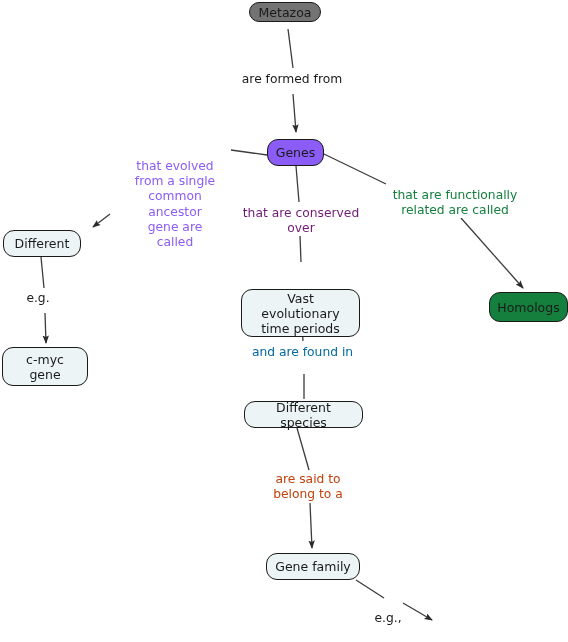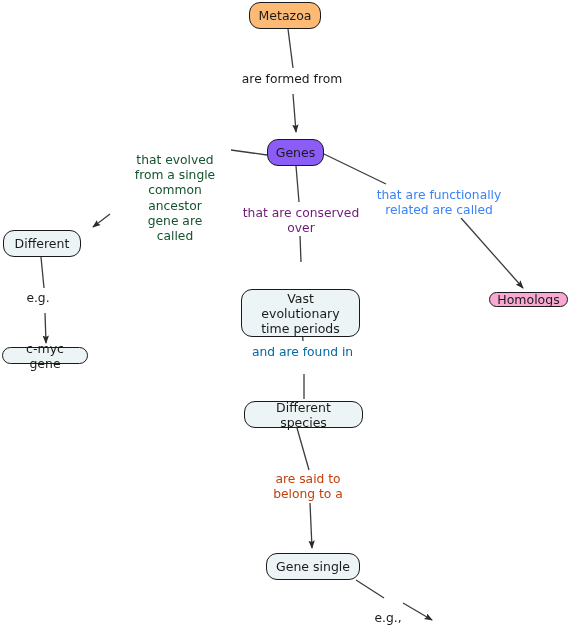--- a/index.html
+++ b/index.html
@@ -78,41 +78,41 @@
         <line x1="45" y1="313" x2="46" y2="343" stroke="#3c3c3c" stroke-width="1.3" marker-end="url(#arrowhead)"></line>
         <line x1="301" y1="311" x2="303" y2="341" stroke="#3c3c3c" stroke-width="1.3"></line>
         <line x1="304" y1="374" x2="304" y2="399" stroke="#3c3c3c" stroke-width="1.3"></line>
         <line x1="297" y1="428" x2="309" y2="470" stroke="#3c3c3c" stroke-width="1.3"></line>
         <line x1="310" y1="503" x2="312" y2="548" stroke="#3c3c3c" stroke-width="1.3" marker-end="url(#arrowhead)"></line>
         <line x1="356" y1="580" x2="384" y2="598" stroke="#3c3c3c" stroke-width="1.3"></line>
         <line x1="403" y1="603" x2="432" y2="620" stroke="#3c3c3c" stroke-width="1.3" marker-end="url(#arrowhead)"></line>
       </g>
   </svg>
   <div id="nodes">
-      <div class="node" style="left: 249px; top: 2px; width: 72px; height: 27px; background: #fdba74; border-color: rgb(26, 26, 26); color: rgb(26, 26, 26);">Metazoa</div>
+      <div class="node" style="left: 249px; top: 2px; width: 72px; height: 20px; background: #737373; border-color: rgb(26, 26, 26); color: rgb(26, 26, 26);">Metazoa</div>
       <div class="node" style="left: 267px; top: 139px; width: 57px; height: 27px; background: #8b5cf6; border-color: rgb(26, 26, 26); color: rgb(26, 26, 26);">Genes</div>
       <div class="node" style="left: 3px; top: 230px; width: 78px; height: 27px; background: rgb(237, 244, 245); border-color: rgb(26, 26, 26); color: rgb(26, 26, 26);">Different</div>
-      <div class="node" style="left: 2px; top: 347px; width: 86px; height: 17px; background: rgb(237, 244, 245); border-color: rgb(26, 26, 26); color: rgb(26, 26, 26);">c-myc gene</div>
+      <div class="node" style="left: 2px; top: 347px; width: 86px; height: 39px; background: rgb(237, 244, 245); border-color: rgb(26, 26, 26); color: rgb(26, 26, 26);">c-myc gene</div>
       <div class="node" style="left: 241px; top: 263px; width: 119px; height: 48px; background: rgb(237, 244, 245); border-color: rgb(26, 26, 26); color: rgb(26, 26, 26); margin-top: 26px;">Vast evolutionary
 time periods</div>
-      <div class="node" style="left: 489px; top: 292px; width: 79px; height: 15px; background: #f9a8d4; border-color: rgb(26, 26, 26); color: rgb(26, 26, 26);">Homologs</div>
+      <div class="node" style="left: 489px; top: 292px; width: 79px; height: 30px; background: #15803d; border-color: rgb(26, 26, 26); color: rgb(26, 26, 26);">Homologs</div>
       <div class="node" style="left: 244px; top: 401px; width: 119px; height: 27px; background: rgb(237, 244, 245); border-color: rgb(26, 26, 26); color: rgb(26, 26, 26);">Different species</div>
-      <div class="node" style="left: 266px; top: 553px; width: 94px; height: 27px; background: rgb(237, 244, 245); border-color: rgb(26, 26, 26); color: rgb(26, 26, 26);">Gene single</div>
+      <div class="node" style="left: 266px; top: 553px; width: 94px; height: 27px; background: rgb(237, 244, 245); border-color: rgb(26, 26, 26); color: rgb(26, 26, 26);">Gene family</div>
       <div class="node" style="left: 432px; top: 614px; width: 62px; height: 27px; background: rgb(237, 244, 245); border-color: rgb(26, 26, 26); color: rgb(26, 26, 26); margin-top: 36px;">Globins</div>
     </div>
   <div id="labels">
       <div class="edge-label" style="left: 236px; top: 72px; width: 110px; color: rgb(26, 26, 26);">are formed from</div>
-      <div class="edge-label" style="left: 120px; top: 153px; width: 108px; color: #14532d;">that evolved
+      <div class="edge-label" style="left: 120px; top: 159px; width: 108px; color: #8b5cf6;">that evolved
 from a single
 common ancestor
 gene are
 called</div>
       <div class="edge-label" style="left: 234px; top: 206px; width: 132px; color: #701a75;">that are conserved
 over</div>
-      <div class="edge-label" style="left: 368px; top: 188px; width: 140px; color: #3b82f6;">that are functionally
+      <div class="edge-label" style="left: 384px; top: 188px; width: 140px; color: #15803d;">that are functionally
 related are called</div>
       <div class="edge-label" style="left: 20px; top: 291px; width: 34px; color: rgb(26, 26, 26); text-align: center;">e.g.</div>
       <div class="edge-label" style="left: 245px; top: 345px; width: 113px; color: #0369a1;">and are found in</div>
       <div class="edge-label" style="left: 262px; top: 472px; width: 90px; color: #c2410c;">are said to
 belong to a</div>
       <div class="edge-label" style="left: 370px; top: 611px; width: 34px; color: rgb(26, 26, 26);">e.g.,</div>
     </div>
 </div>
 
 </body></html>

